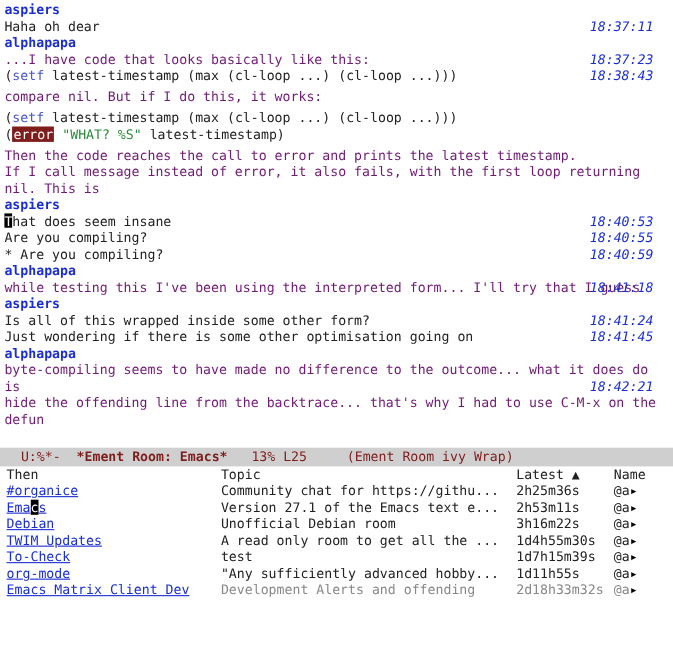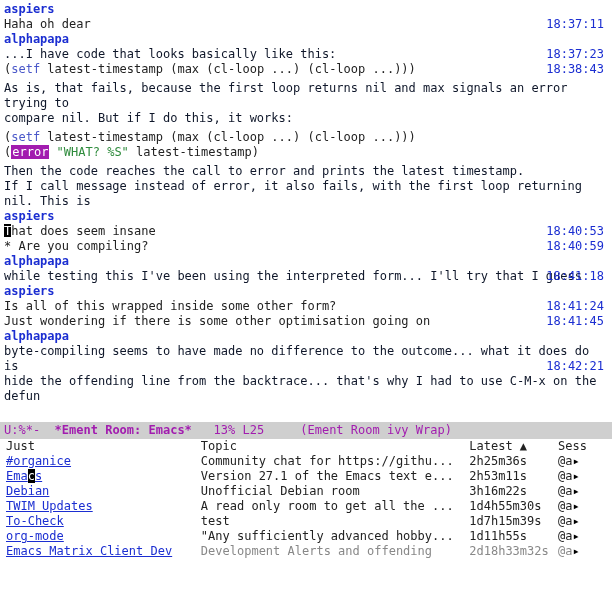--- a/index.html
+++ b/index.html
@@ -9,39 +9,39 @@
     font-size: 12px;
     line-height: 1.25;
     background: #fff;
     color: #222;
     width: 612px;
     height: 600px;
     overflow: hidden;
   }
   .buffer { padding: 2px 4px 18px 4px; }
   .nick { color: #1b2ed1; font-weight: bold; }
-  .ts { color: #1b2ed1; position: absolute; right: 4px; }
+  .ts { color: #1b2ed1; position: absolute; right: 14px; font-style: italic; }
   .row { position: relative; min-height: 15px; }
-  .prose { color: #0f172a; }
+  .prose { color: #701a75; }
   .fn { color: #4a58c9; }
   .str { color: #2e8b3c; }
-  .hl-err { background: #a21caf; color: #fff; padding: 0 1px; }
+  .hl-err { background: #7f1d1d; color: #fff; padding: 0 1px; }
   .caret-word { position: relative; }
   .caret-word::before {
     content: "";
     position: absolute;
     left: 0; top: 0; bottom: 1px;
     width: 7px;
     background: #000;
   }
   .caret-word .first-ch { position: relative; color: #fff; z-index: 1; }
   .modeline {
     background: #cfcfcf;
-    color: #a21caf;
-    padding: 1px 4px;
+    color: #7f1d1d;
+    padding: 1px 19px;
     font-size: 12px;
     white-space: pre;
     overflow: hidden;
   }
   .modeline .bold { font-weight: bold; }
   table.rooms {
     width: 604px;
     margin: 0 4px;
     border-collapse: collapse;
     table-layout: fixed;
@@ -73,36 +73,36 @@
   <div class="row"><span>Haha oh dear</span><span class="ts">18:37:11</span></div>
 
   <div class="row"><span class="nick">alphapapa</span></div>
   <div class="row"><span class="prose">...I have code that looks basically like this:</span><span class="ts">18:37:23</span></div>
   <div class="row">
     <span><span>(</span><span class="fn">setf</span><span> latest-timestamp (max (cl-loop ...) (cl-loop ...)))</span></span>
     <span class="ts">18:38:43</span>
   </div>
 
   <div class="gap"></div>
-  <div class="row"><span class="prose">As is, that fails, because the first loop returns nil and max signals an error trying to</span></div>
   <div class="row"><span class="prose">compare nil. But if I do this, it works:</span></div>
 
   <div class="gap"></div>
   <div class="row"><span><span>(</span><span class="fn">setf</span><span> latest-timestamp (max (cl-loop ...) (cl-loop ...)))</span></span></div>
   <div class="row"><span><span> (</span><span class="hl-err">error</span><span class="str"> "WHAT? %S"</span><span> latest-timestamp)</span></span></div>
 
   <div class="gap"></div>
   <div class="row"><span class="prose">Then the code reaches the call to error and prints the latest timestamp.</span></div>
   <div class="row"><span class="prose">If I call message instead of error, it also fails, with the first loop returning nil. This is</span></div>
 
   <div class="row"><span class="nick">aspiers</span></div>
   <div class="row">
     <span class="caret-word"><span class="first-ch">T</span><span>hat does seem insane</span></span>
     <span class="ts">18:40:53</span>
   </div>
+  <div class="row"><span>Are you compiling?</span><span class="ts">18:40:55</span></div>
   <div class="row"><span> * Are you compiling?</span><span class="ts">18:40:59</span></div>
 
   <div class="row"><span class="nick">alphapapa</span></div>
   <div class="row"><span class="prose">while testing this I've been using the interpreted form... I'll try that I guess</span><span class="ts">18:41:18</span></div>
 
   <div class="row"><span class="nick">aspiers</span></div>
   <div class="row"><span>Is all of this wrapped inside some other form?</span><span class="ts">18:41:24</span></div>
   <div class="row"><span>Just wondering if there is some other optimisation going on</span><span class="ts">18:41:45</span></div>
 
   <div class="row"><span class="nick">alphapapa</span></div>
@@ -114,24 +114,24 @@
 
 <table class="rooms">
   <colgroup>
       <col class="col-name">
       <col class="col-topic">
       <col class="col-latest">
       <col class="col-sess">
     </colgroup>
   <thead>
     <tr>
-      <th>Just</th>
+      <th>Then</th>
       <th>Topic</th>
       <th>Latest ▲</th>
-      <th>Sess</th>
+      <th>Name</th>
     </tr>
   </thead>
   <tbody id="rooms-body">
       <tr>
         <td><span class="link">#organice</span></td>
         <td>Community chat for https://githu...</td>
         <td>2h25m36s</td>
         <td class="sess">@a<span class="arrow"></span></td>
       </tr>
       <tr>

